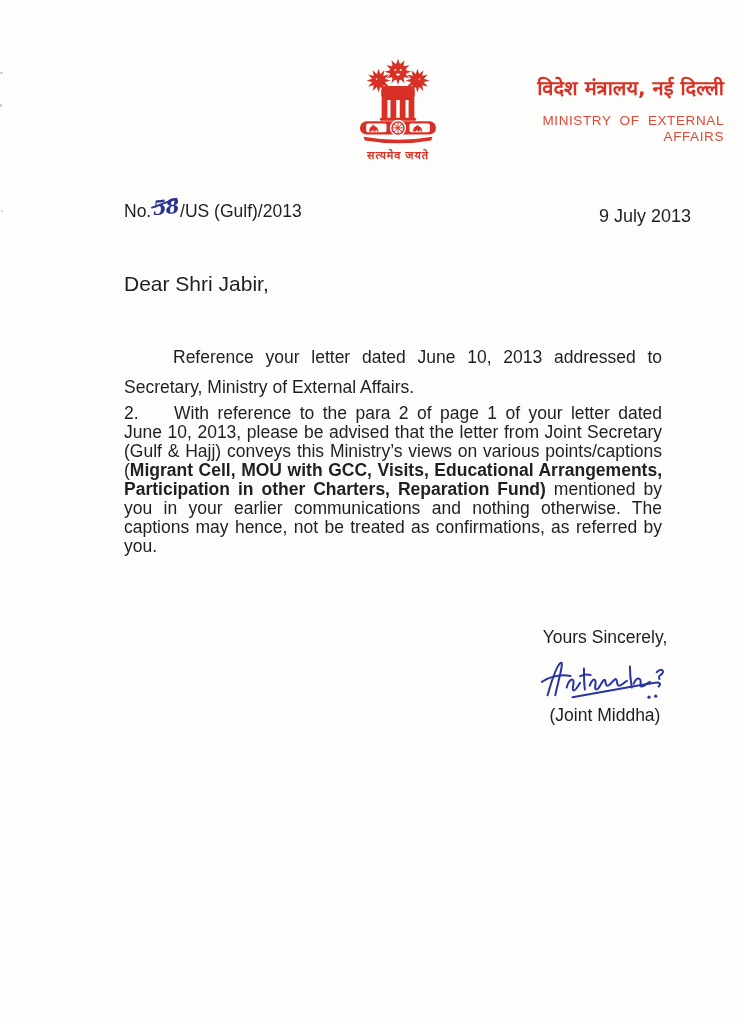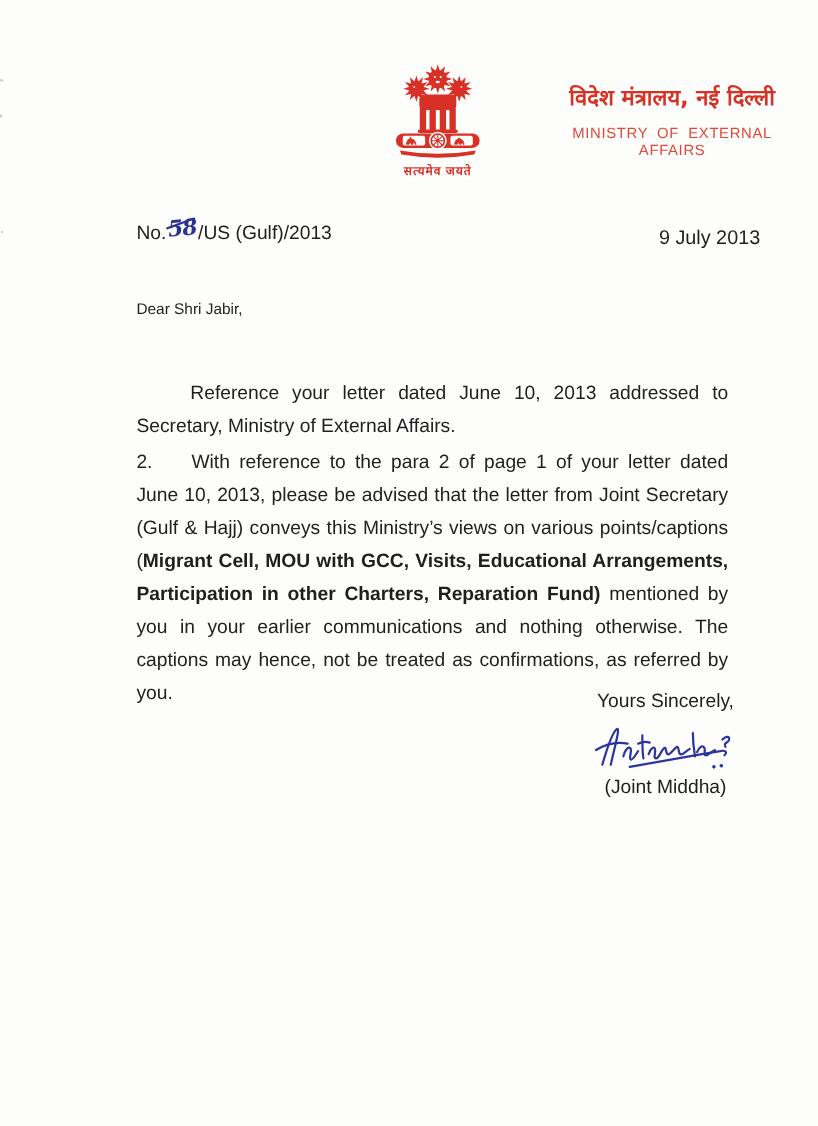--- a/index.html
+++ b/index.html
@@ -6,39 +6,39 @@
   .page{
     position:relative;
     width:744px;height:1024px;
     background:#fdfdfc;
     font-family:"Liberation Sans","DejaVu Sans",sans-serif;
     color:#1f1f1f;
     overflow:hidden;
   }
   
   .emblem{position:absolute;left:352px;top:52px;width:92px;height:112px;}
-  .mea-block{position:absolute;left:498px;top:76px;width:226px;text-align:center;}
+  .mea-block{position:absolute;left:498px;top:76px;width:226px;text-align:right;}
   .mea-hindi{font-size:20px;font-weight:bold;color:#d63226;font-family:"DejaVu Sans",sans-serif;line-height:24px;}
   .mea-eng{font-size:13.5px;color:#e04838;letter-spacing:0.6px;word-spacing:4px;line-height:16px;margin-top:13px;}
   .mea-city{font-size:13.5px;color:#e04838;letter-spacing:0.8px;word-spacing:4px;line-height:16px;}
   
   .refline{position:absolute;left:124px;top:198px;font-size:17.5px;}
   .hand-num{
     display:inline-block;position:relative;
     color:#2a3490;font-family:"DejaVu Serif",serif;
     font-size:20px;font-weight:bold;font-style:italic;
     letter-spacing:-1px;margin:0 1px 0 2px;
     transform:rotate(-6deg) translateY(-3px);
   }
   .pen-stroke{position:absolute;left:-2px;top:7px;width:108%;height:2px;background:#2a3490;transform:rotate(-14deg);border-radius:2px;}
   .dateline{position:absolute;left:563px;top:206px;font-size:18px;margin-left:36px;}
   
-  .salutation{position:absolute;left:124px;top:272px;font-size:14px;}
+  .salutation{position:absolute;left:124px;top:272px;font-size:21px;}
   .para1{position:absolute;left:124px;top:342px;width:538px;font-size:17.5px;line-height:30px;text-align:justify;text-indent:49px;margin:0;}
-  .para2{position:absolute;left:124px;top:404px;width:538px;font-size:17.5px;line-height:30px;text-align:justify;margin:0;}
+  .para2{position:absolute;left:124px;top:404px;width:538px;font-size:17.5px;line-height:19px;text-align:justify;margin:0;}
   .para-num{display:inline-block;width:50px;}
   .para2 strong{font-weight:bold;}
   
   .closing{position:absolute;left:536px;top:627px;width:138px;text-align:center;font-size:17.5px;}
   .closing .sig{display:block;margin:4px auto 1px;}
   
   .recipient{position:absolute;left:124px;top:734px;font-size:17.5px;line-height:27.5px;}
   .recipient .name{font-weight:bold;}
   sup{font-size:11px;vertical-align:super;line-height:0;}
   

